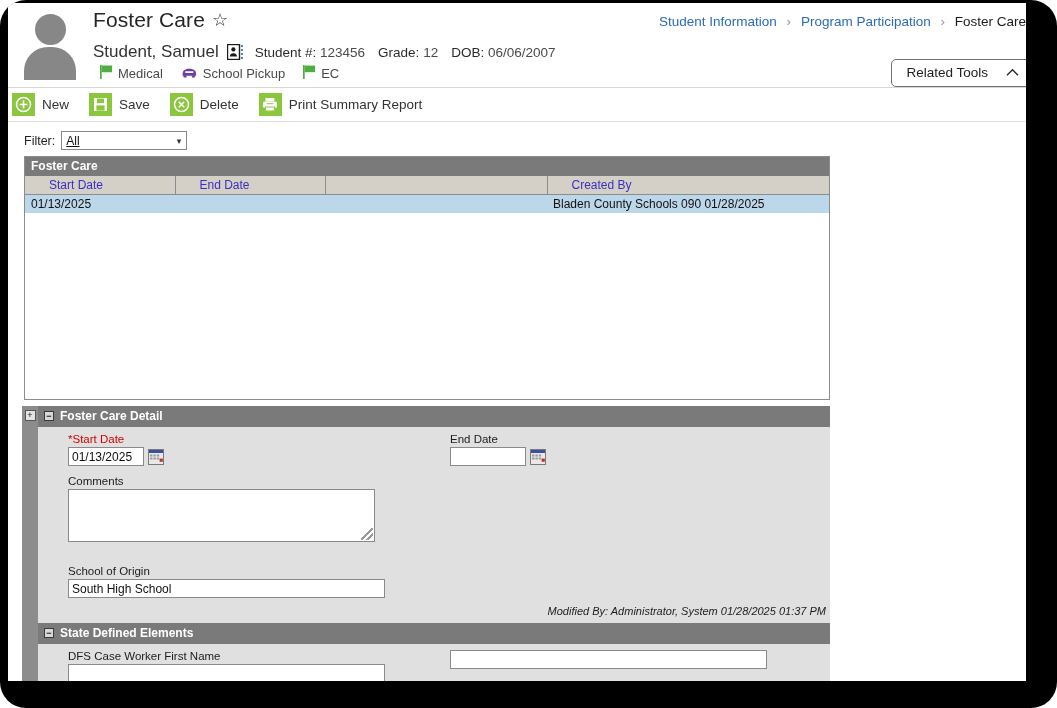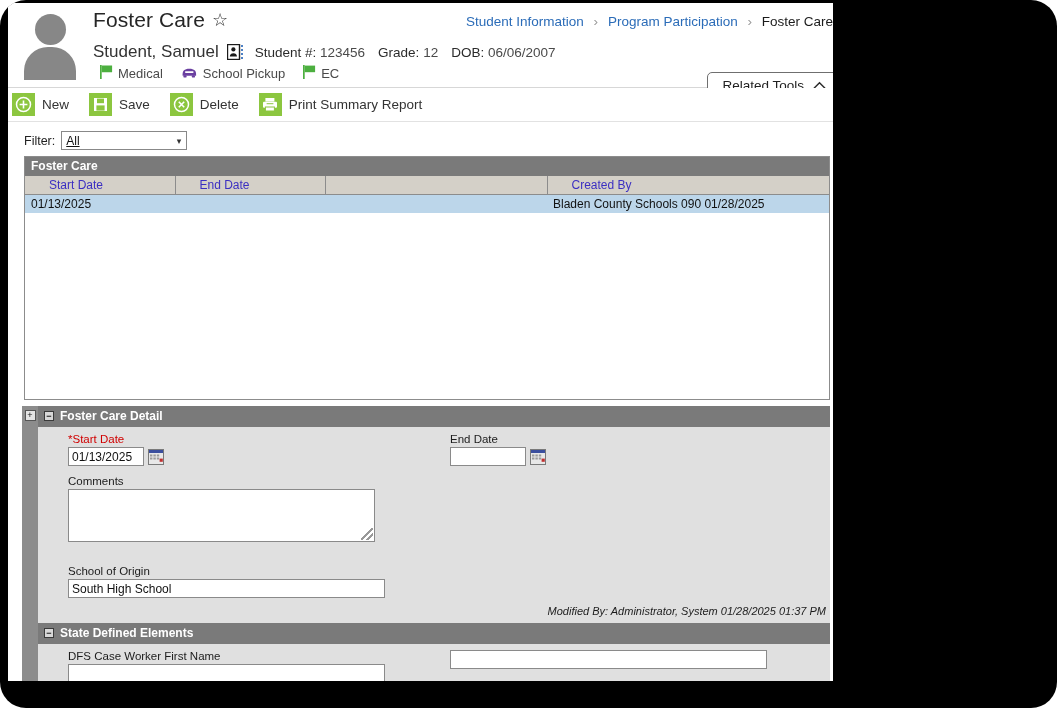--- a/index.html
+++ b/index.html
@@ -16,21 +16,21 @@
     position: absolute;
     left: 0; top: 0;
     width: 1057px; height: 708px;
     background: #000000;
     border-radius: 26px;
     overflow: hidden;
   }
   #page {
     position: absolute;
     left: 8px; top: 3px;
-    width: 825px; height: 678px;
+    width: 1018px; height: 678px;
     background: #ffffff;
     overflow: hidden;
   }
 
   
   .hdr {
     position: relative;
     height: 85px;
     background: #fff;
     border-bottom: 1px solid #d7d7d7;
@@ -89,23 +89,22 @@
     color: #1b1b1b;
   }
   .crumbs a { color: #2b6cb8; text-decoration: none; text-align: center; }
   .crumbs .sep { color: #9a9a9a; margin: 0 6px; }
 
   .rt-btn {
     position: absolute; right: -8px; top: 56px;
     border: 1px solid #6f6f6f; border-radius: 5px;
     background: #fff; padding: 5px 14px 6px 14px;
     font-size: 13.5px; color: #222;
-    display: flex; align-items: center; gap: 9px;
+    display: flex; align-items: center; gap: 18px;
     cursor: pointer;
-    margin-top: 13px;
   }
 
   
   .toolbar {
     position: relative; height: 34px;
     display: flex; align-items: center;
     padding-left: 4px; gap: 20px;
     border-bottom: 1px solid #e2e2e2;
     background: #fff;
   }

